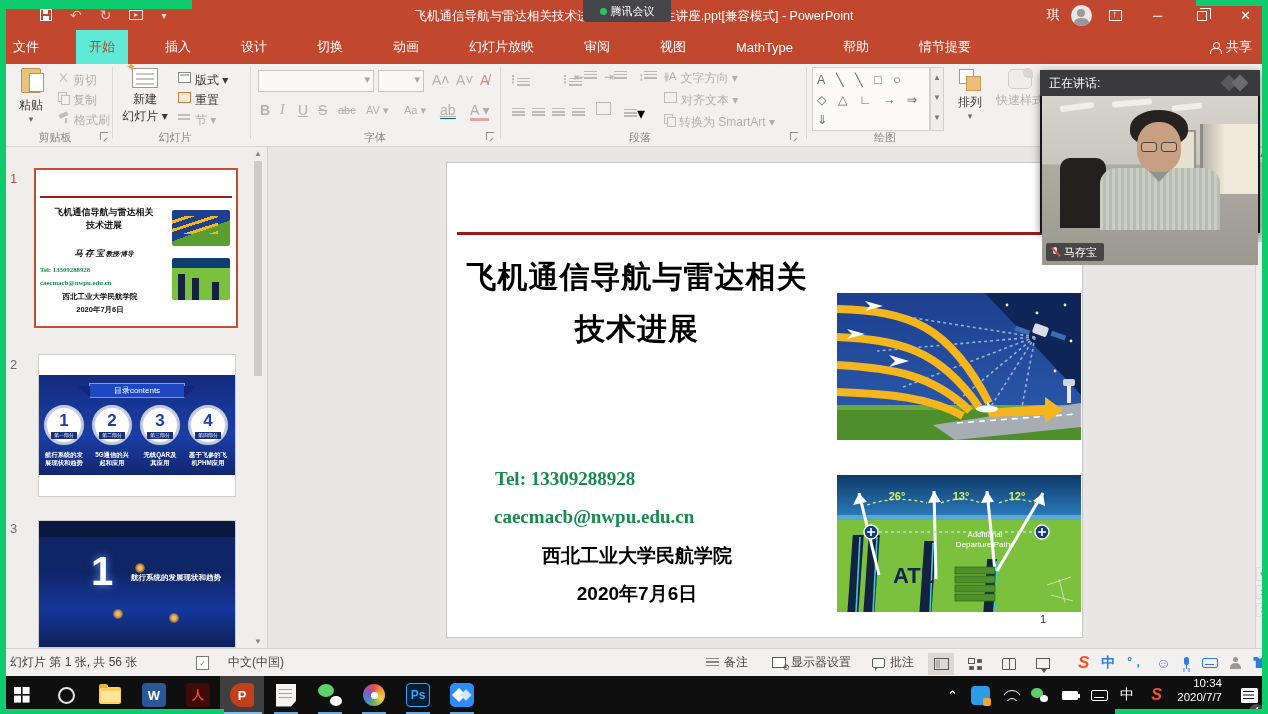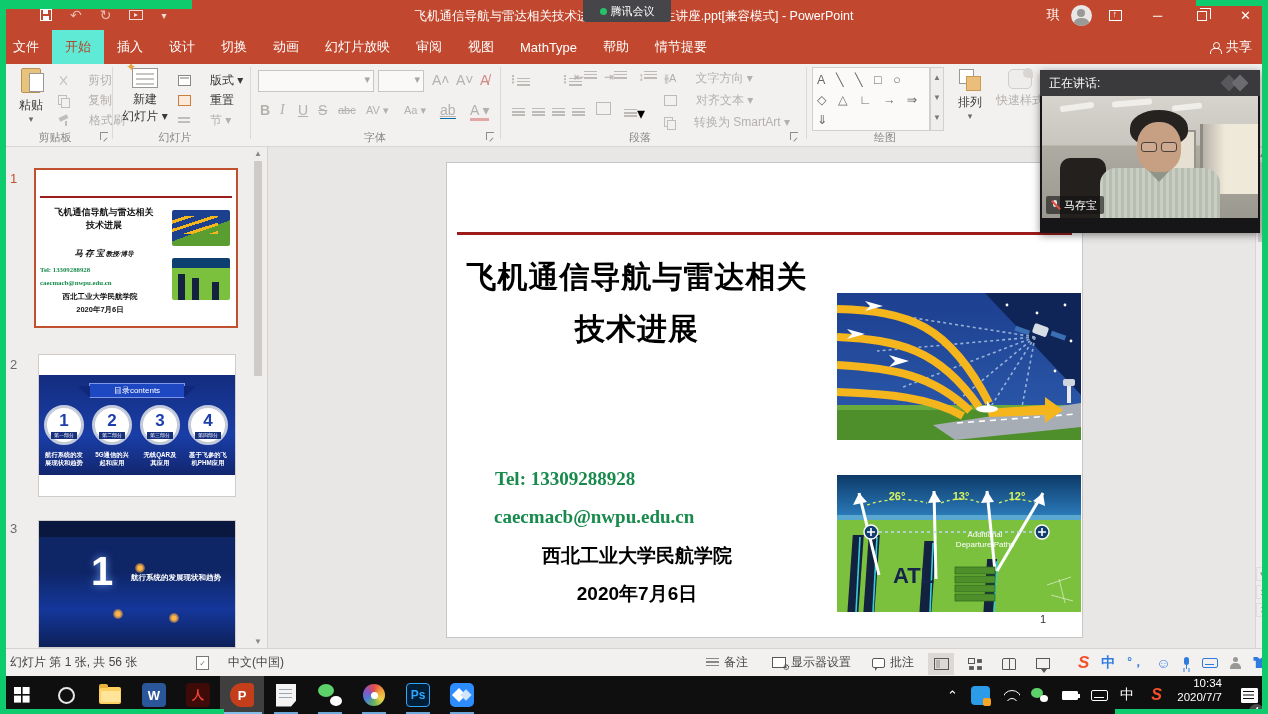--- a/index.html
+++ b/index.html
@@ -21,39 +21,39 @@
   .icon-floppy{width:12px;height:12px;border:1.4px solid #fff;position:relative;}
   .icon-floppy:before{content:"";position:absolute;left:2px;top:0;width:5px;height:4px;background:#fff;}
   .icon-floppy:after{content:"";position:absolute;left:1.5px;bottom:0;width:6px;height:4px;background:#fff;}
   .icon-present{width:14px;height:10px;border:1.4px solid #f5dcd4;position:relative;}
   .icon-present:after{content:"";position:absolute;left:4px;top:1.5px;border-left:4px solid #f5dcd4;border-top:2.5px solid transparent;border-bottom:2.5px solid transparent;}
   .icon-restore{width:10px;height:10px;border:1.2px solid #fff;position:relative;margin-top:2px;}
   .icon-restore:before{content:"";position:absolute;left:2px;top:-4px;width:10px;height:10px;border:1.2px solid #fff;border-bottom:none;border-left:none;}
   .icon-ribopt{width:13px;height:11px;border:1.2px solid #fff;position:relative;}
   .icon-ribopt:after{content:"↑";position:absolute;left:2.5px;top:-2px;font-size:9px;color:#fff;}
   
-  .tabrow{left:0;top:30px;width:1268px;height:34px;background:#C1482E;display:flex;align-items:stretch;color:#fff;font-size:13px;z-index:15;}
+  .tabrow{left:0;top:30px;width:1268px;height:34px;background:#C1482E;display:flex;align-items:stretch;color:#fff;font-size:13px;z-index:15;gap:24px;}
   .tab{display:flex;align-items:center;padding:0 13px;cursor:default;}
   .tab.active{background:#5eead4;color:#B5452B;}
   .tab-search{display:flex;align-items:center;gap:7px;padding:0 10px;color:#f7e4de;}
   .bulb{width:12px;height:12px;border:1.3px solid #f7e4de;border-radius:50%;position:relative;}
   .bulb:after{content:"";position:absolute;left:3.2px;top:11px;width:3px;height:3px;background:#f7e4de;}
   .tab-share{margin-left:auto;display:flex;align-items:center;gap:6px;padding:0 16px;}
   .pers{width:10px;height:10px;position:relative;}
   .pers:before{content:"";position:absolute;left:2.5px;top:0;width:5px;height:5px;border-radius:50%;border:1.2px solid #fff;}
   .pers:after{content:"";position:absolute;left:0;top:6px;width:10px;height:5px;border-radius:5px 5px 0 0;border:1.2px solid #fff;border-bottom:none;}
   
   .ribbon{left:0;top:64px;width:1268px;height:83px;background:#F3F1F0;border-bottom:1px solid #d8d5d2;z-index:10;}
   .gdiv{position:absolute;top:3px;width:1px;height:72px;background:#dcd9d6;}
   .glabel{position:absolute;top:66px;font-size:11px;color:#8a8886;text-align:center;}
   .launcher{position:absolute;top:68px;width:8px;height:8px;border-left:1px solid #908e8c;border-top:1px solid #908e8c;}
   .launcher:after{content:"";position:absolute;right:0px;bottom:0px;width:5px;height:1.2px;background:#908e8c;transform:rotate(-45deg);}
   .bigbtn{position:absolute;display:flex;flex-direction:column;align-items:center;font-size:12px;color:#3b3a39;}
   .dis{color:#b3b0ad !important;}
-  .smallrow{position:absolute;display:flex;align-items:center;gap:19px;font-size:12px;color:#b3b0ad;}
+  .smallrow{position:absolute;display:flex;gap:4px;font-size:12px;color:#b3b0ad;}
   .clipb{width:20px;height:25px;background:#E8C37E;border:1px solid #b89252;border-radius:2px;position:relative;}
   .clipb:after{content:"";position:absolute;right:-4px;top:4px;width:13px;height:17px;background:#fff;border:1px solid #9a9896;}
   .i-cut{width:11px;height:11px;position:relative;}
   .i-cut:before,.i-cut:after{content:"";position:absolute;left:5px;top:0;width:1.4px;height:11px;background:#c0bdba;}
   .i-cut:before{transform:rotate(40deg);} .i-cut:after{transform:rotate(-40deg);}
   .i-copy{width:11px;height:11px;position:relative;}
   .i-copy:before{content:"";position:absolute;left:0;top:0;width:7px;height:8px;border:1.2px solid #c0bdba;background:#f3f1f0;}
   .i-copy:after{content:"";position:absolute;left:3px;top:3px;width:7px;height:8px;border:1.2px solid #c0bdba;background:#f3f1f0;}
   .i-brush{width:12px;height:11px;position:relative;}
   .i-brush:before{content:"";position:absolute;left:1px;top:1px;width:9px;height:4px;background:#c0bdba;transform:rotate(-25deg);}
@@ -78,21 +78,21 @@
   .arrange-ic:before{content:"";position:absolute;left:0;top:0;width:13px;height:13px;background:#fff;border:1px solid #9a9896;}
   .arrange-ic:after{content:"";position:absolute;left:7px;top:7px;width:13px;height:13px;background:#EBBE7C;border:1px solid #c89a55;}
   .qstyle-ic{width:24px;height:20px;background:#efedec;border:1px solid #d0cecc;border-radius:5px;position:relative;}
   .qstyle-ic:after{content:"";position:absolute;right:-2px;top:-2px;width:10px;height:10px;border-radius:50% 50% 0 50%;background:#d8d5d2;}
   
   .vwrap{left:1040px;top:70px;width:220px;height:163px;z-index:40;background:#161618;box-shadow:0 2px 8px rgba(0,0,0,.45);}
   .vhead{height:26px;background:#3a3a3d;color:#fff;font-size:12px;display:flex;align-items:center;padding:0 9px;}
   .vlogo{margin-left:auto;position:relative;width:30px;height:16px;}
   .vlogo:before{content:"";position:absolute;left:2px;top:2px;width:12px;height:12px;background:#59595d;transform:rotate(45deg);}
   .vlogo:after{content:"";position:absolute;left:13px;top:2px;width:12px;height:12px;background:#6c6c70;transform:rotate(45deg);}
-  .vbody{position:relative;height:122px;margin:0 2px 10px 2px;overflow:hidden;
+  .vbody{position:relative;height:169px;margin:0 2px 10px 2px;overflow:hidden;
     background:linear-gradient(180deg,#d6d4cd 0%,#c9c6bf 40%,#aeaba2 41%,#9b988f 100%);padding-left:26px;}
   .vwin{position:absolute;right:0;top:28px;width:58px;height:70px;background:linear-gradient(90deg,#b7b3a8,#efe9da 40%);border-left:3px solid #8e8b82;}
   .vwin2{position:absolute;right:62px;top:34px;width:26px;height:56px;background:#e6e0d2;border:2px solid #97948b;}
   .vlight{position:absolute;background:#efeee9;height:6px;border-radius:2px;}
   .chair{position:absolute;left:18px;top:62px;width:46px;height:70px;background:#23201e;border-radius:10px 10px 0 0;}
   .hair{position:absolute;left:88px;top:14px;width:58px;height:36px;background:#262220;border-radius:50% 50% 40% 40%;}
   .face{position:absolute;left:95px;top:26px;width:44px;height:50px;background:#c79f82;border-radius:46% 46% 42% 42%;}
   .glasses{position:absolute;left:99px;top:46px;width:36px;height:9px;}
   .glasses:before,.glasses:after{content:"";position:absolute;top:0;width:14px;height:8px;border:1.4px solid #4a423a;border-radius:3px;background:rgba(255,255,255,.12);}
   .glasses:before{left:0;} .glasses:after{right:0;}

